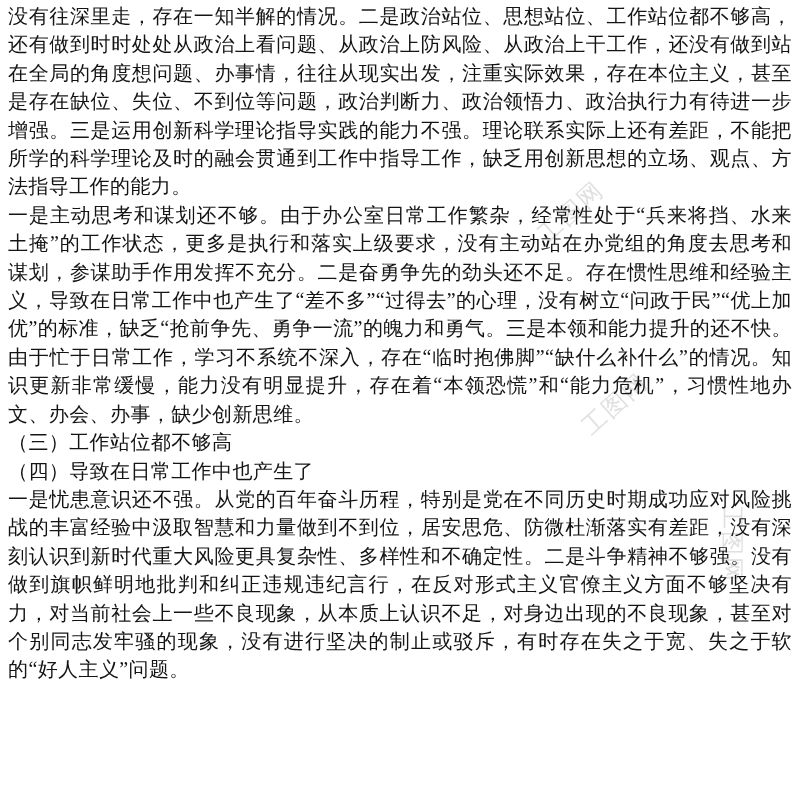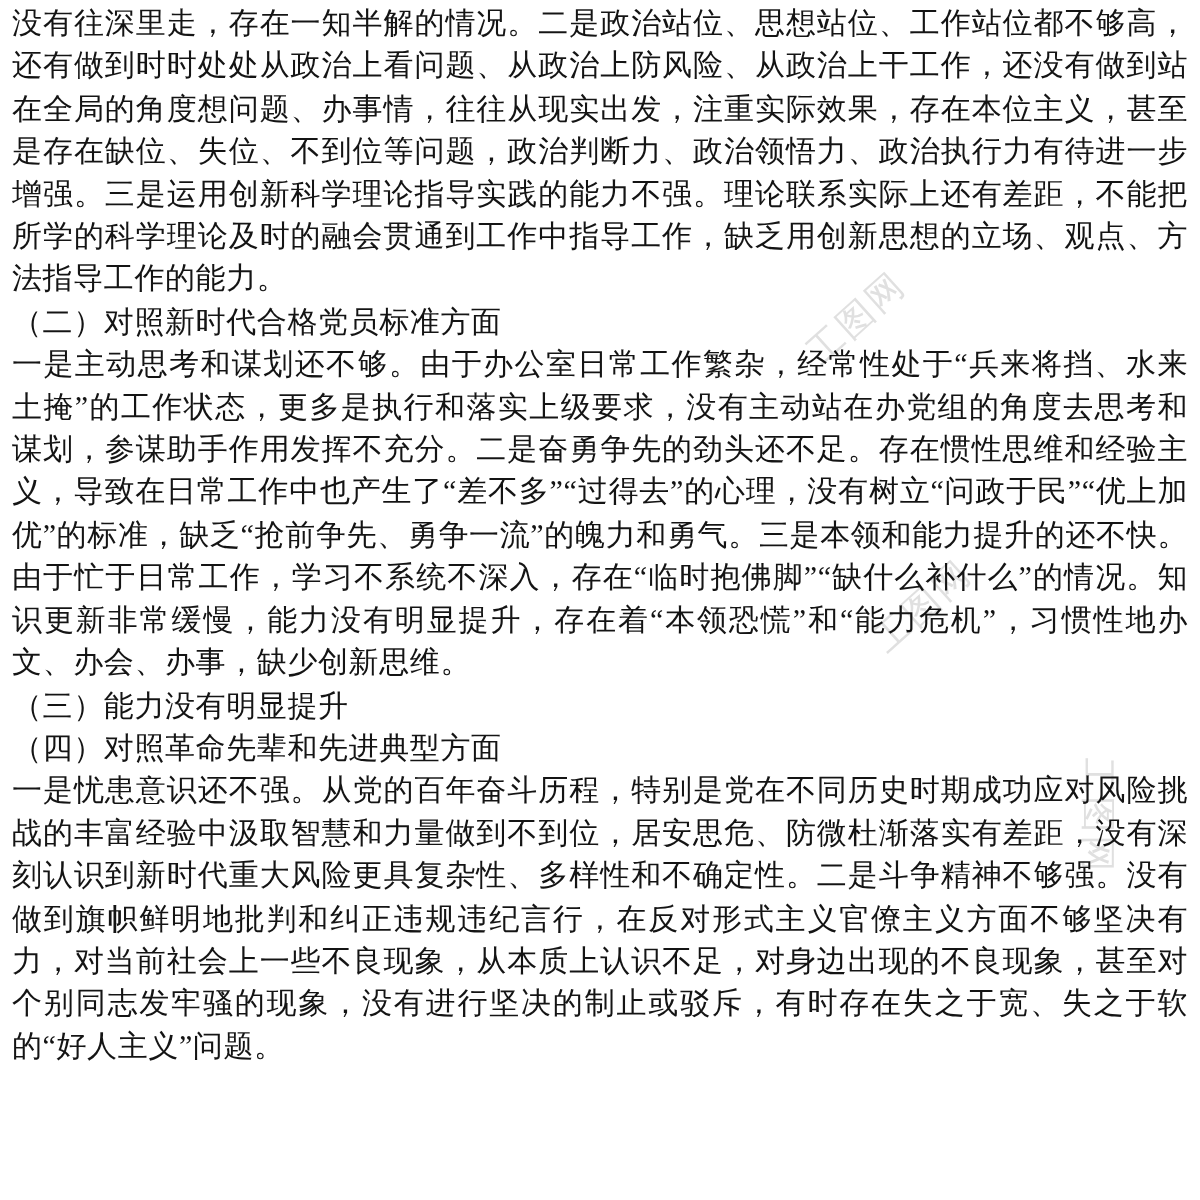--- a/index.html
+++ b/index.html
@@ -52,20 +52,19 @@
 </head>
 <body>
 
 <span class="watermark wm-1">工图网</span>
 <span class="watermark wm-2">工图网</span>
 <span class="watermark wm-3">工图网</span>
 
 <div class="page">
   <div class="doc-text">
     <p class="body">没有往深里走，存在一知半解的情况。二是政治站位、思想站位、工作站位都不够高，还有做到时时处处从政治上看问题、从政治上防风险、从政治上干工作，还没有做到站在全局的角度想问题、办事情，往往从现实出发，注重实际效果，存在本位主义，甚至是存在缺位、失位、不到位等问题，政治判断力、政治领悟力、政治执行力有待进一步增强。三是运用创新科学理论指导实践的能力不强。理论联系实际上还有差距，不能把所学的科学理论及时的融会贯通到工作中指导工作，缺乏用创新思想的立场、观点、方法指导工作的能力。</p>
-    <p class="heading">（二）对照新时代合格党员标准方面</p>
     <p class="body">一是主动思考和谋划还不够。由于办公室日常工作繁杂，经常性处于“兵来将挡、水来土掩”的工作状态，更多是执行和落实上级要求，没有主动站在办党组的角度去思考和谋划，参谋助手作用发挥不充分。二是奋勇争先的劲头还不足。存在惯性思维和经验主义，导致在日常工作中也产生了“差不多”“过得去”的心理，没有树立“问政于民”“优上加优”的标准，缺乏“抢前争先、勇争一流”的魄力和勇气。三是本领和能力提升的还不快。由于忙于日常工作，学习不系统不深入，存在“临时抱佛脚”“缺什么补什么”的情况。知识更新非常缓慢，能力没有明显提升，存在着“本领恐慌”和“能力危机”，习惯性地办文、办会、办事，缺少创新思维。</p>
-    <p class="heading">（三）能力没有明显提升</p>
-    <p class="heading">（四）对照革命先辈和先进典型方面</p>
+    <p class="heading">（三）工作站位都不够高</p>
+    <p class="heading">（四）导致在日常工作中也产生了</p>
     <p class="body">一是忧患意识还不强。从党的百年奋斗历程，特别是党在不同历史时期成功应对风险挑战的丰富经验中汲取智慧和力量做到不到位，居安思危、防微杜渐落实有差距，没有深刻认识到新时代重大风险更具复杂性、多样性和不确定性。二是斗争精神不够强。没有做到旗帜鲜明地批判和纠正违规违纪言行，在反对形式主义官僚主义方面不够坚决有力，对当前社会上一些不良现象，从本质上认识不足，对身边出现的不良现象，甚至对个别同志发牢骚的现象，没有进行坚决的制止或驳斥，有时存在失之于宽、失之于软的“好人主义”问题。</p>
 
   </div>
 </div>
 
 </body></html>

